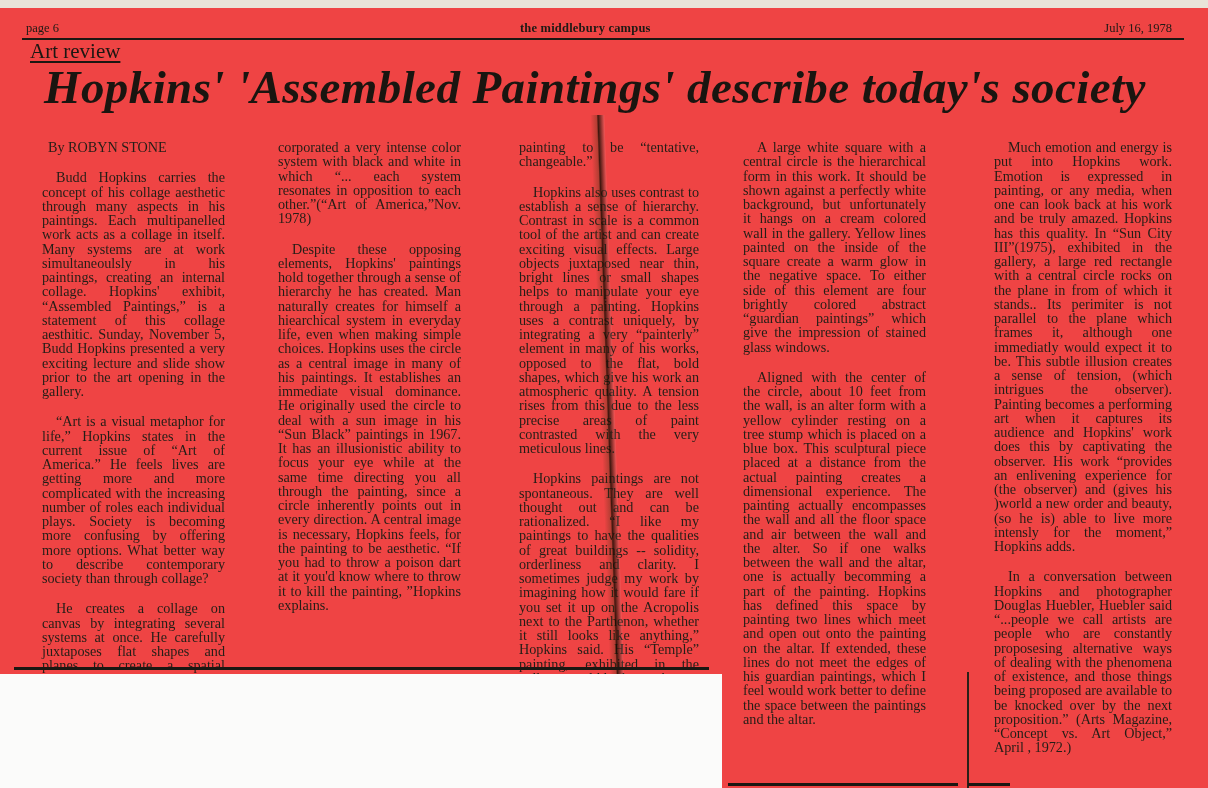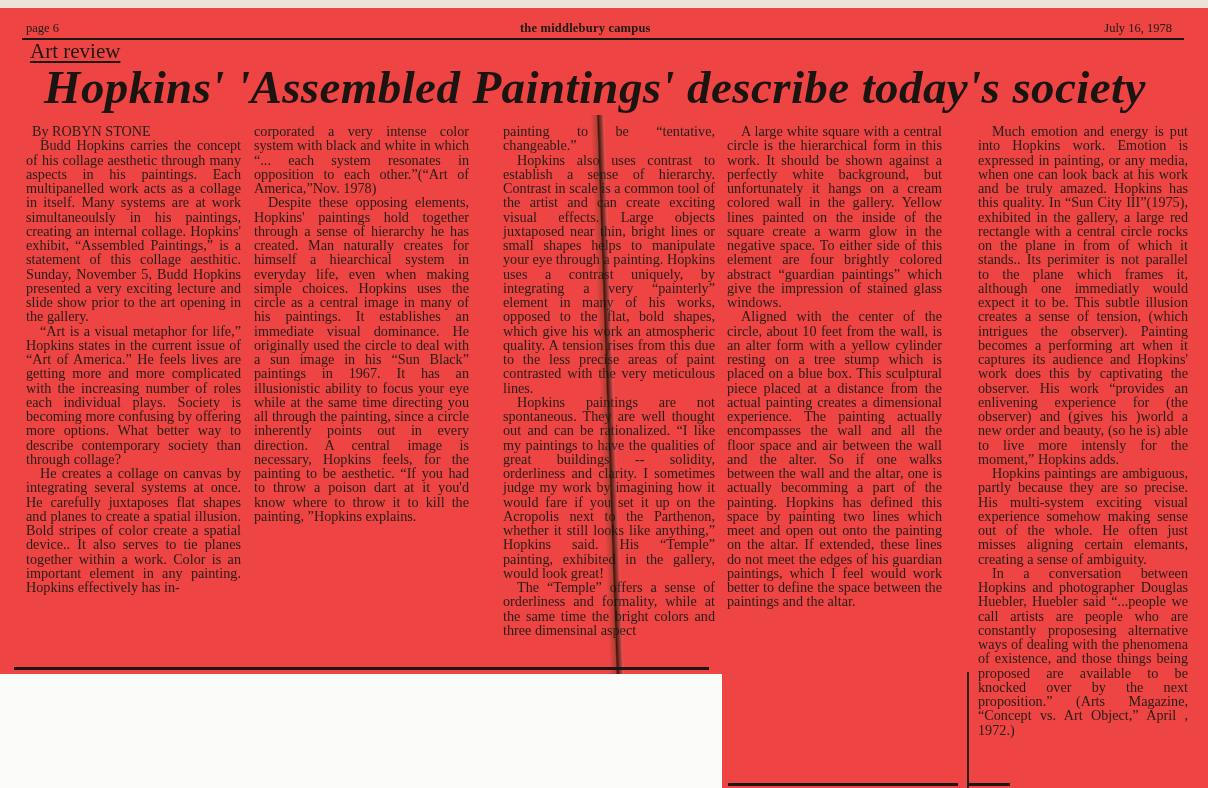--- a/index.html
+++ b/index.html
@@ -40,25 +40,25 @@
   .headline {
     position:absolute; left:44px; top:60px; width:1150px;
     font-family:"Liberation Serif", serif; font-style:italic; font-weight:bold;
     font-size:47px; color:#1a1510; letter-spacing:0.4px; white-space:nowrap;
   }
   .col {
     position:absolute; top:124px;
     font-family:"Liberation Serif", serif; font-size:14.2px; line-height:14.25px;
     color:#241e17; text-align:justify;
   }
-  .col p { margin:0; text-indent:14px; }
+  .col p { margin:16px; text-indent:14px; }
   .col p.noindent { text-indent:0; }
   .byline { text-indent:6px !important; }
   .c1 { left:26px; width:215px; }
-  .c2 { left:254px; width:215px; }
+  .c2 { left:262px; width:215px; }
   .c3 { left:503px; width:212px; }
   .c4 { left:727px; width:215px; }
   .c5 { left:978px; width:210px; }
   .fold {
     position:absolute; left:600px; top:115px; width:14px; height:560px;
     background:linear-gradient(90deg, rgba(255,255,255,0) 0%, rgba(70,50,20,0.35) 45%, rgba(20,10,0,0.8) 55%, rgba(255,255,255,0.1) 100%);
     transform:skewX(2deg);
   }
   .rule-bottom-left {
     position:absolute; left:14px; top:667px; width:695px; height:3px; background:#1c1712;
@@ -108,21 +108,20 @@
     <p>The “Temple” offers a sense of orderliness and formality, while at the same time the bright colors and three dimensinal aspect</p>
   </div>
 
   <div class="col c4">
     <p>A large white square with a central circle is the hierarchical form in this work. It should be shown against a perfectly white background, but unfortunately it hangs on a cream colored wall in the gallery. Yellow lines painted on the inside of the square create a warm glow in the negative space. To either side of this element are four brightly colored abstract “guardian paintings” which give the impression of stained glass windows.</p>
     <p>Aligned with the center of the circle, about 10 feet from the wall, is an alter form with a yellow cylinder resting on a tree stump which is placed on a blue box. This sculptural piece placed at a distance from the actual painting creates a dimensional experience. The painting actually encompasses the wall and all the floor space and air between the wall and the alter. So if one walks between the wall and the altar, one is actually becomming a part of the painting. Hopkins has defined this space by painting two lines which meet and open out onto the painting on the altar. If extended, these lines do not meet the edges of his guardian paintings, which I feel would work better to define the space between the paintings and the altar.</p>
   </div>
 
   <div class="col c5">
     <p>Much emotion and energy is put into Hopkins work. Emotion is expressed in painting, or any media, when one can look back at his work and be truly amazed. Hopkins has this quality. In “Sun City III”(1975), exhibited in the gallery, a large red rectangle with a central circle rocks on the plane in from of which it stands.. Its perimiter is not parallel to the plane which frames it, although one immediatly would expect it to be. This subtle illusion creates a sense of tension, (which intrigues the observer). Painting becomes a performing art when it captures its audience and Hopkins' work does this by captivating the observer. His work “provides an enlivening experience for (the observer) and (gives his )world a new order and beauty, (so he is) able to live more intensly for the moment,” Hopkins adds.</p>
-    <p>Hopkins paintings are ambiguous, partly because they are so precise. His multi-system exciting visual experience somehow making sense out of the whole. He often just misses aligning certain elemants, creating a sense of ambiguity.</p>
     <p>In a conversation between Hopkins and photographer Douglas Huebler, Huebler said “...people we call artists are people who are constantly proposesing alternative ways of dealing with the phenomena of existence, and those things being proposed are available to be knocked over by the next proposition.” (Arts Magazine, “Concept vs. Art Object,” April , 1972.)</p>
   </div>
 
   <div class="fold"></div>
   <div class="rule-bottom-left"></div>
   <div class="cutout"></div>
   <div class="divider-v"></div>
   <div class="rule-bottom-right"></div>
   <div class="rule-bottom-far"></div>
 </div>

